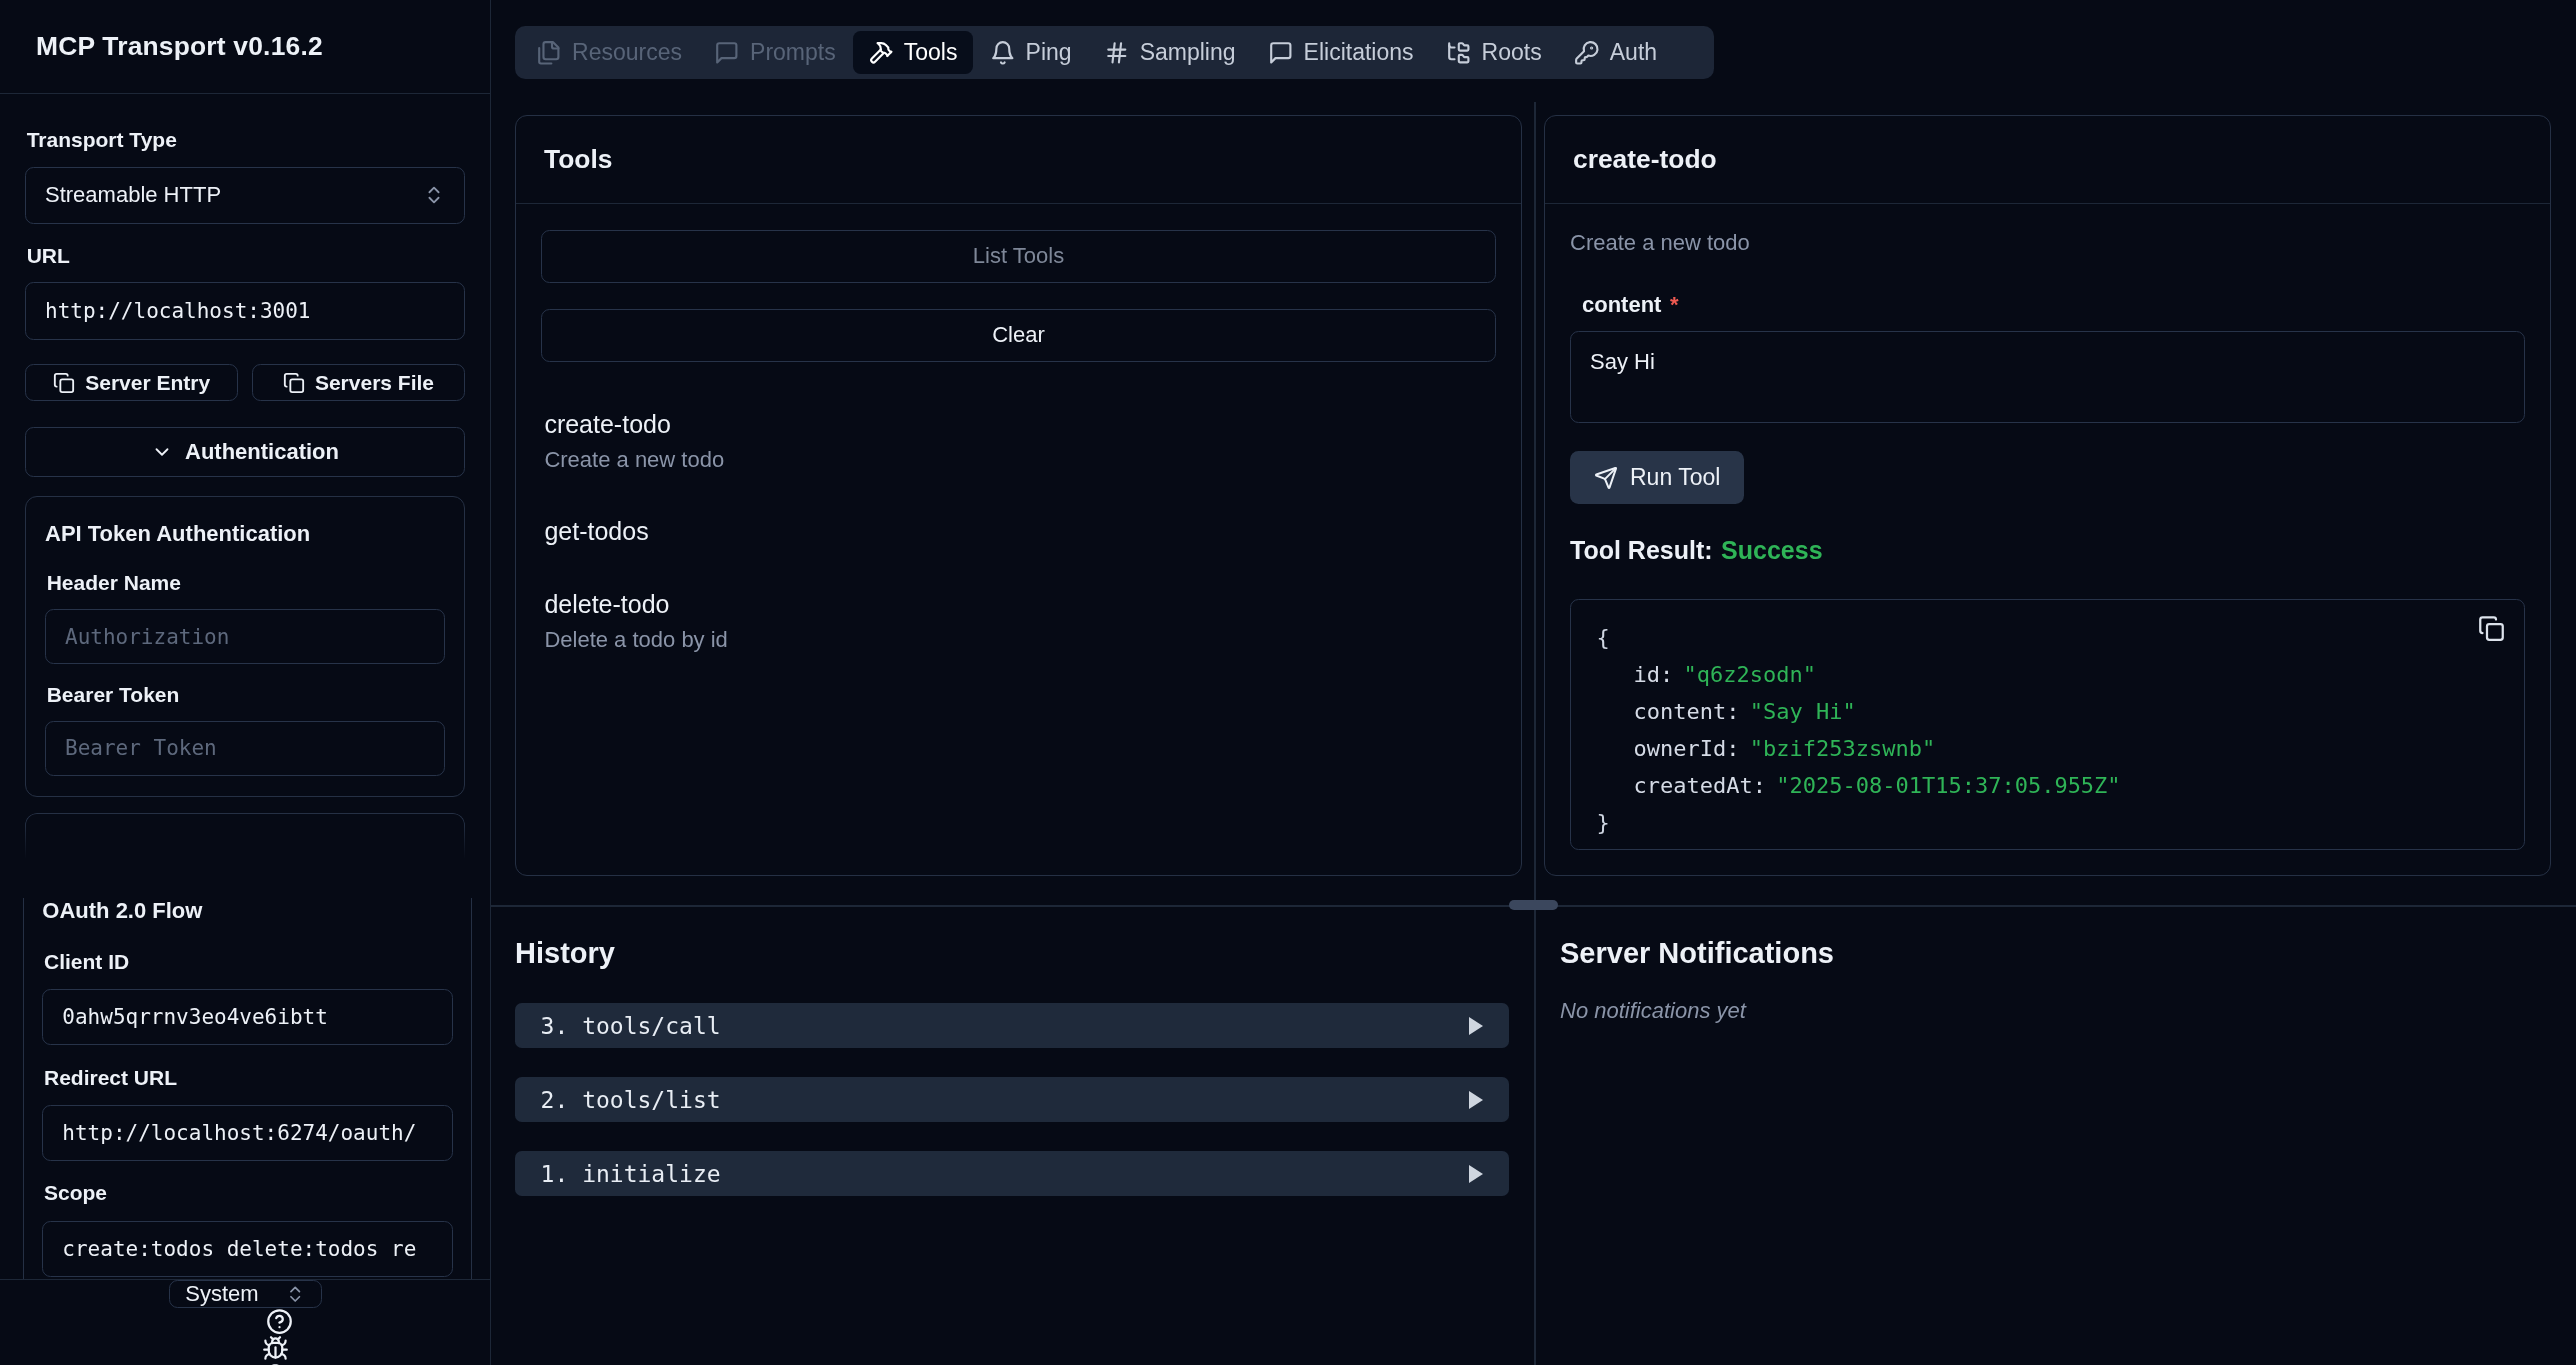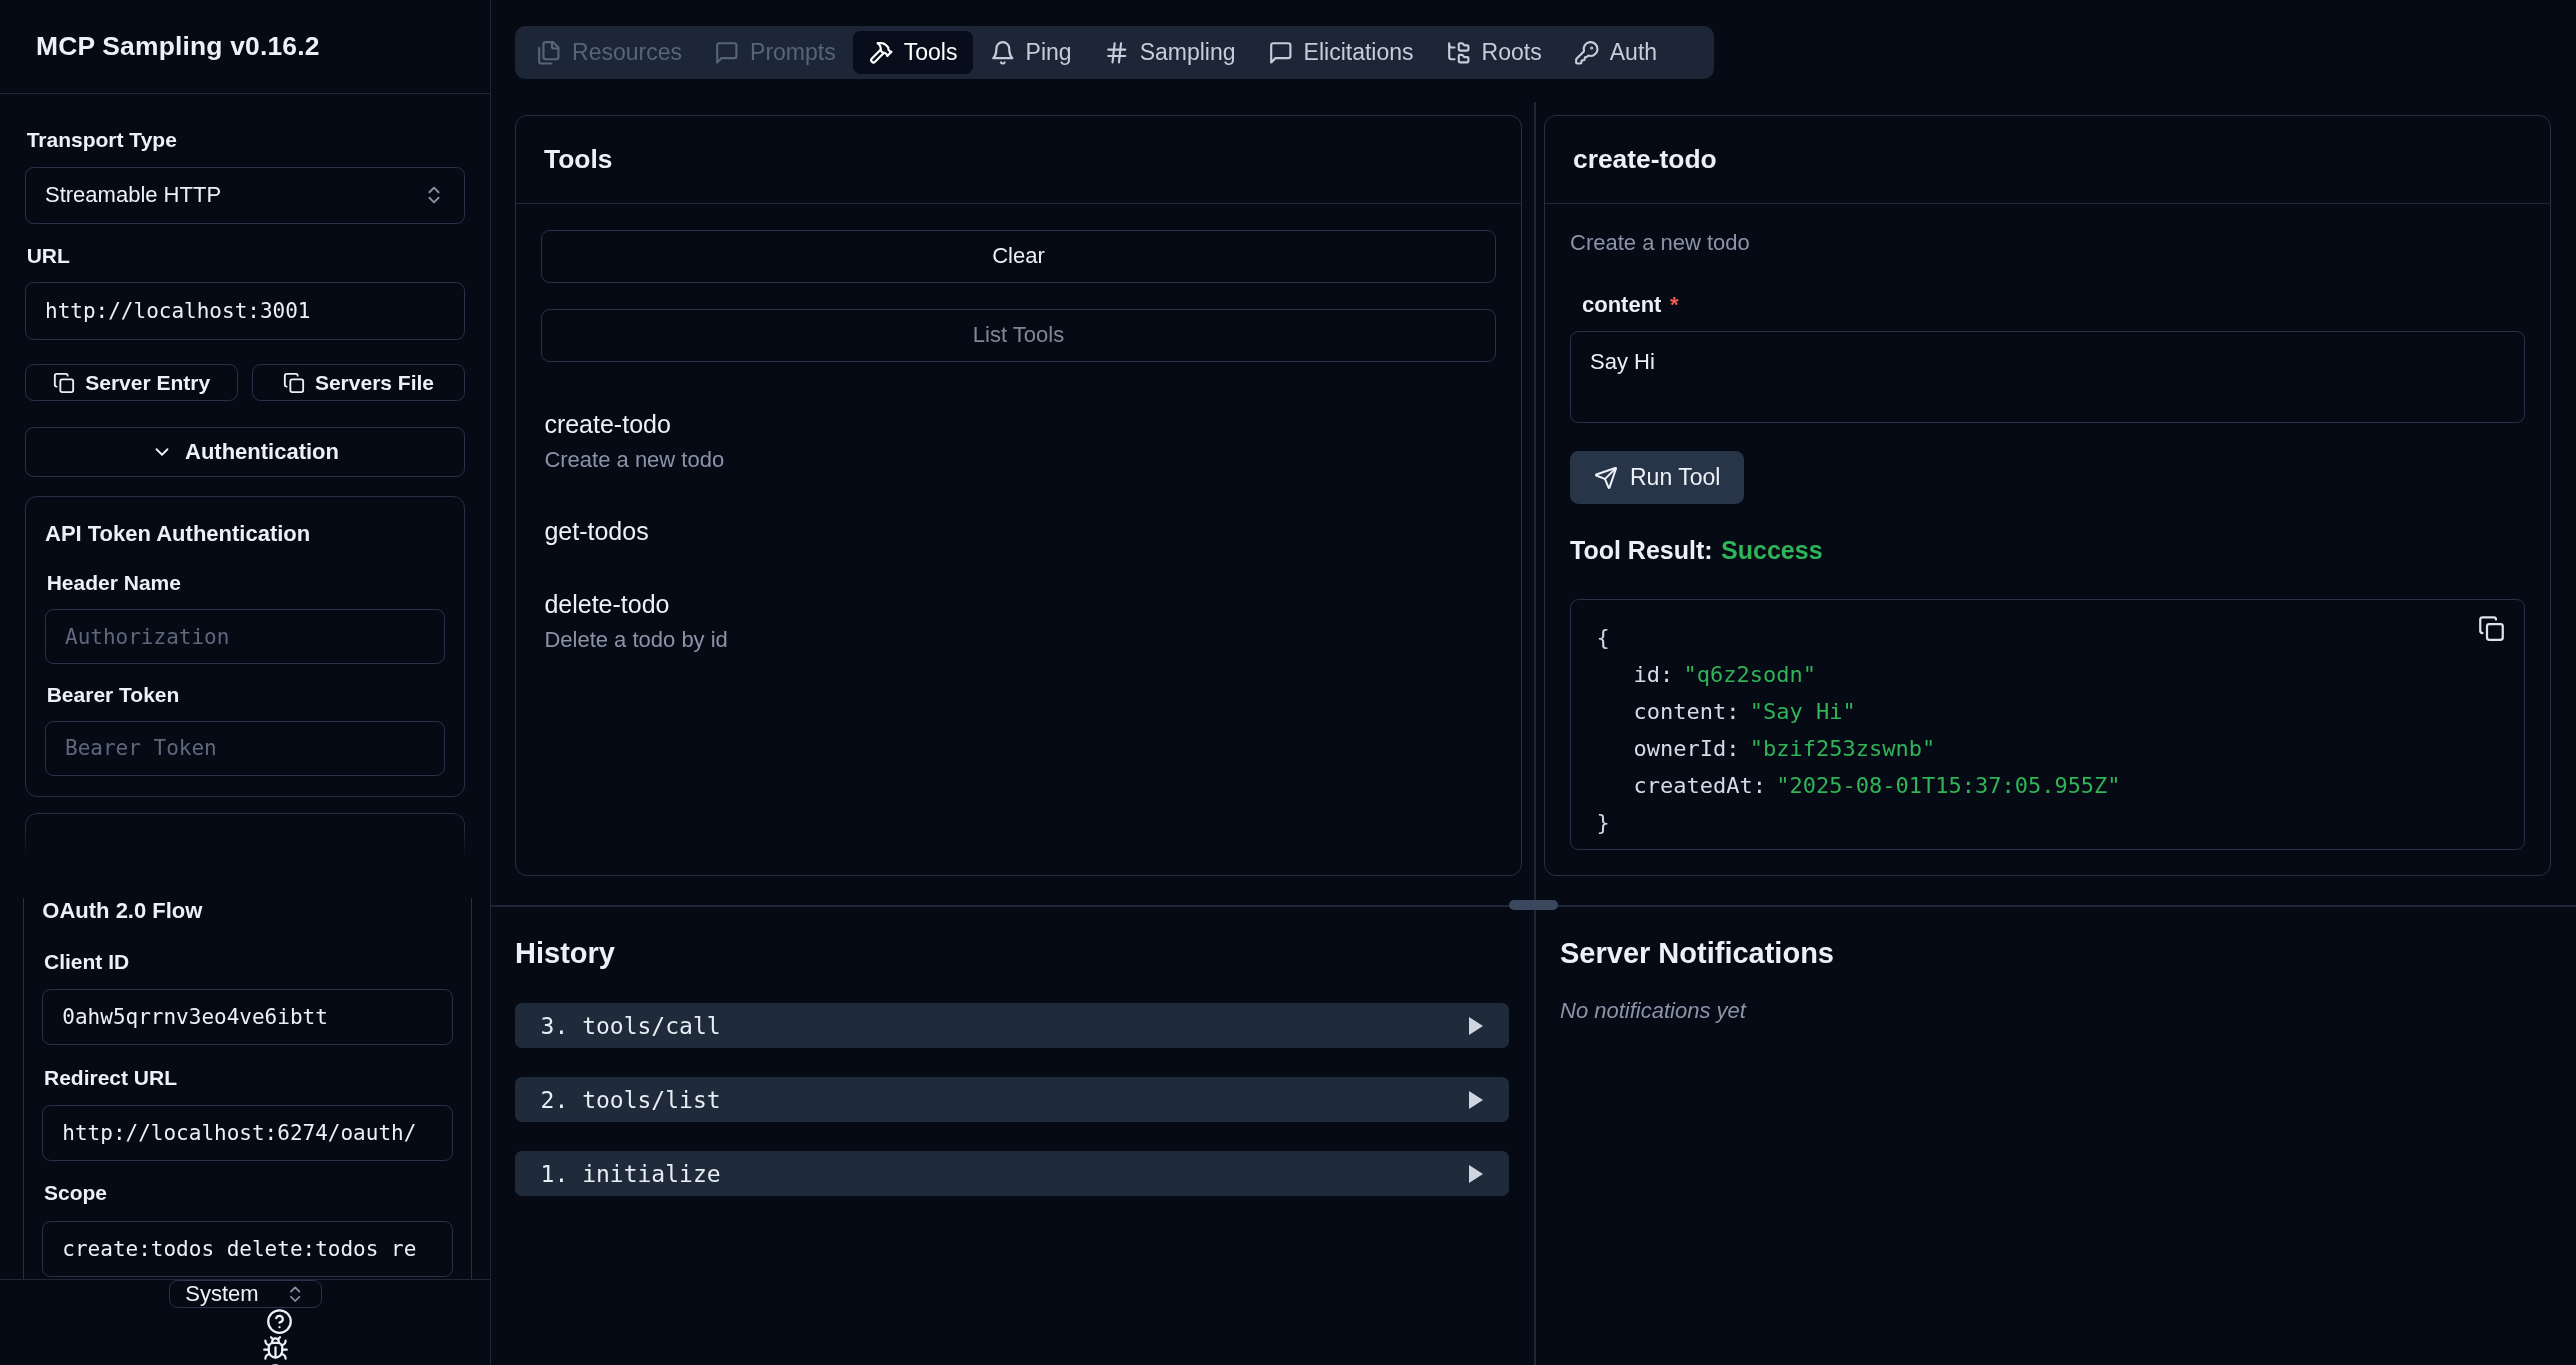--- a/index.html
+++ b/index.html
@@ -193,21 +193,21 @@
   }
   .tri{margin-left:auto;width:0;height:0;border-left:14.5px solid #cfd6e0;border-top:9.4px solid transparent;border-bottom:9.4px solid transparent;}
   .notifications{position:absolute;left:1069px;top:937px;width:937px;}
   .empty-note{margin-top:29px;font-size:22px;font-style:italic;color:var(--muted);}
 </style>
 </head>
 <body>
 
 <aside class="sidebar">
   <div class="sb-header">
-    <div class="sb-title">MCP Sampling v0.16.2</div>
+    <div class="sb-title">MCP Transport v0.16.2</div>
   </div>
 
   <div class="sb-body">
     <span class="sb-label">Transport Type</span>
     <div class="selectbox">
       <span>Streamable HTTP</span>
       <svg class="icon chev" width="22" height="22" viewBox="0 0 24 24" fill="none" stroke="currentColor" stroke-width="2" stroke-linecap="round" stroke-linejoin="round">
           <path d="m7 15 5 5 5-5"></path>
           <path d="m7 9 5-5 5 5"></path>
         </svg>
@@ -362,22 +362,22 @@
         </svg>
       <span>Auth</span>
     </button>
   </nav>
 
   <section class="panel left">
     <div class="panel-header">
       <h2>Tools</h2>
     </div>
     <div class="panel-body">
+      <button class="wide-btn dim">List Tools</button>
       <button class="wide-btn">Clear</button>
-      <button class="wide-btn dim">List Tools</button>
       <div class="tool-list">
         <div class="tool-item">
           <div class="tool-name">create-todo</div>
           <div class="tool-desc">Create a new todo</div>
         </div>
         <div class="tool-item">
           <div class="tool-name">get-todos</div>
         </div>
         <div class="tool-item">
           <div class="tool-name">delete-todo</div>

